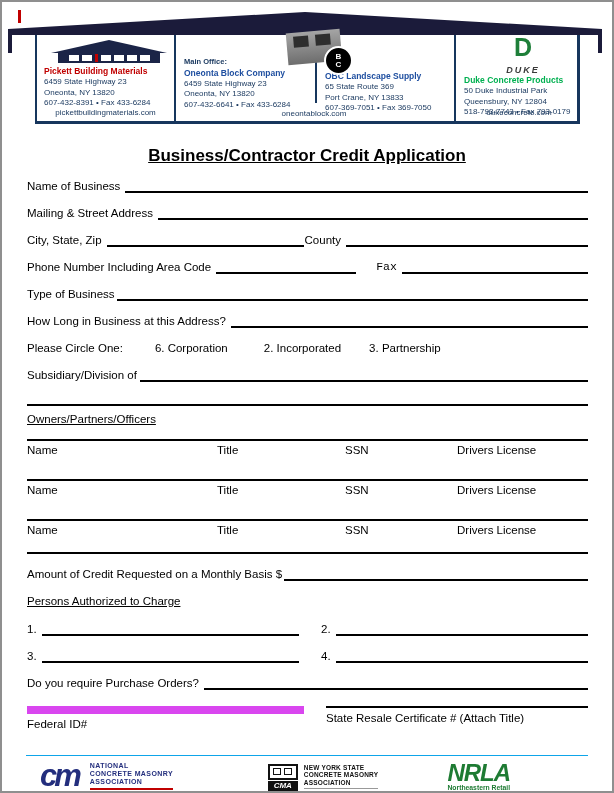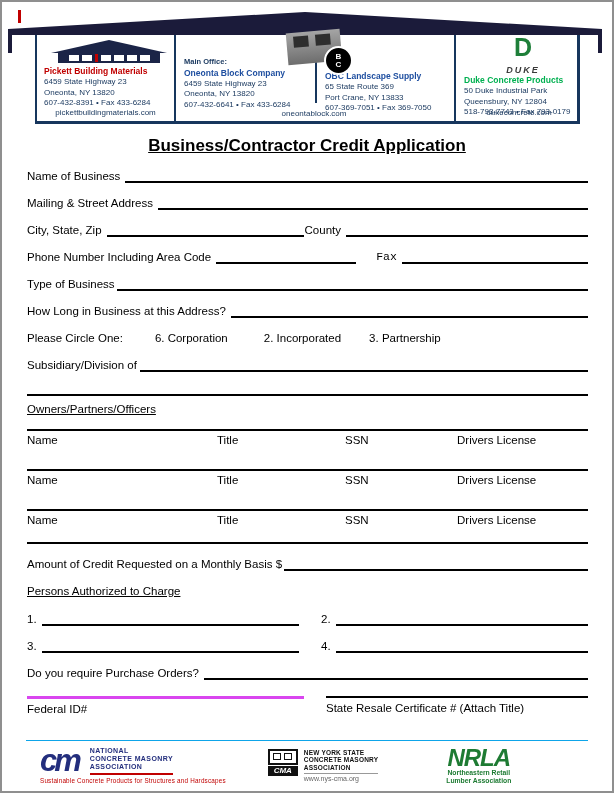--- a/index.html
+++ b/index.html
@@ -39,42 +39,42 @@
   .block-body{position:absolute;left:0;top:2px;width:54px;height:32px;background:linear-gradient(#a5a5a5,#6d6d6d);transform:rotate(-5deg);}
   .block-hole{position:absolute;top:4px;width:15px;height:11px;background:#2e2e2e;}
   .hole-1{left:7px;} .hole-2{left:29px;}
   .bc-circle{position:absolute;right:0;bottom:0;width:25px;height:25px;border-radius:50%;background:#000;border:2px solid #fff;
     color:#fff;font-weight:bold;font-size:8px;line-height:8px;display:flex;flex-direction:column;align-items:center;justify-content:center;}
   
   .duke-logo{text-align:center;margin-top:1px;line-height:22px;}
   .duke-d{font-weight:900;font-size:25px;color:#1e7f39;font-family:"Liberation Sans",sans-serif;}
   .duke-word{text-align:center;font-weight:bold;font-size:9px;letter-spacing:2px;color:#3a3a3a;line-height:10px;font-style:italic;}
   
-  .title{ text-align:center;margin-top:4px;font-size:17px;font-weight:bold;text-decoration:underline;line-height:20px;}
+  .title{ text-align:center;margin-top:14px;font-size:17px;font-weight:bold;text-decoration:underline;line-height:20px;}
   
   .content{padding:0 24px 0 25px;font-size:11.5px;}
   .frow{display:flex;align-items:flex-end;margin-top:13px;line-height:14px;}
   .lbl{white-space:nowrap;}
   .blank{border-bottom:2px solid #000;flex:1 1 auto;margin-left:5px;height:2px;}
   .blank.fixed{flex:0 0 auto;}
   .opt{margin-left:32px;}
   .opt2{margin-left:36px;}
   .opt3{margin-left:28px;}
   .fullline{margin-top:22px;border-bottom:2px solid #000;height:0;}
   .sec-heading{margin-top:6px;line-height:15px;}
   .sec-heading span{text-decoration:underline;}
   .owners-table{margin-top:12px;border-bottom:2px solid #000;}
   .orow{border-top:2px solid #000;display:grid;grid-template-columns:190px 128px 112px 1fr;padding-top:3px;height:40px;box-sizing:border-box;}
   .orow.last{height:33px;}
   .nrow{display:flex;align-items:flex-end;margin-top:13px;line-height:14px;}
   .npair-left{flex:0 0 272px;display:flex;align-items:flex-end;}
   .npair-gap{flex:0 0 22px;}
   .npair-right{flex:1 1 auto;display:flex;align-items:flex-end;}
   .fed-row{display:flex;margin-top:16px;line-height:14px;}
-  .fed-left{width:277px;border-top:3px solid #d946ef;padding-top:3px;}
+  .fed-left{width:277px;border-top:8px solid #d946ef;padding-top:3px;}
   .fed-gap{width:22px;}
   .fed-right{flex:1;border-top:2px solid #000;padding-top:3px;}
   
   .footer{margin-top:24px;margin-left:24px;margin-right:24px;border-top:1px solid #0ea5e9;padding-top:6px;display:flex;align-items:center;}
   .ncma{margin-left:14px;}
   .ncma-top{display:flex;align-items:center;}
   .ncma-cm{font-style:italic;font-weight:900;font-size:31px;line-height:26px;letter-spacing:-3px;color:#232e7d;position:relative;padding-right:4px;}
   .cm-tick{position:absolute;left:16px;top:8px;width:3px;height:13px;background:#c00000;}
   .ncma-lines{margin-left:7px;color:#232e7d;font-weight:bold;font-size:7px;line-height:8px;letter-spacing:.4px;border-bottom:2px solid #c00000;padding-bottom:2px;}
   .ncma-tagline{color:#c00000;font-size:6.3px;margin-top:2px;letter-spacing:.2px;}

